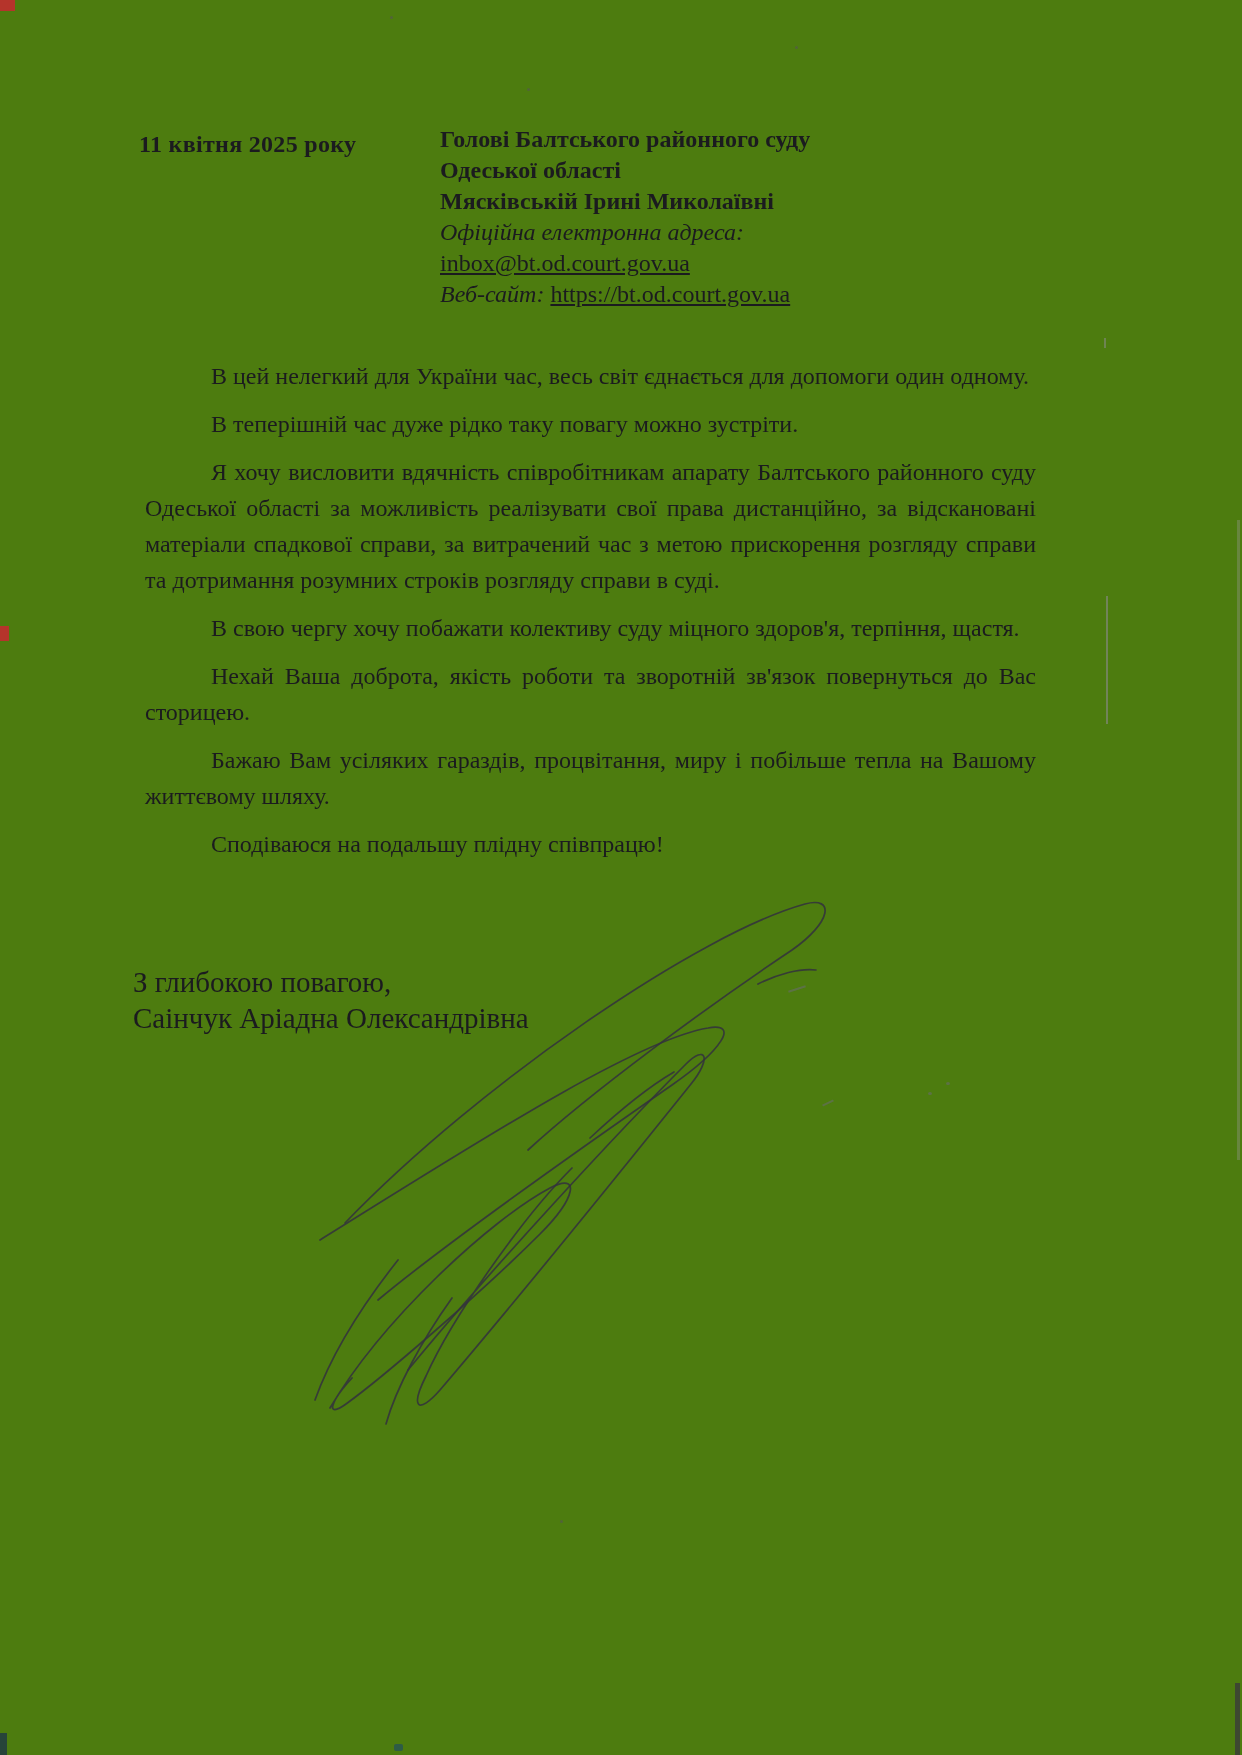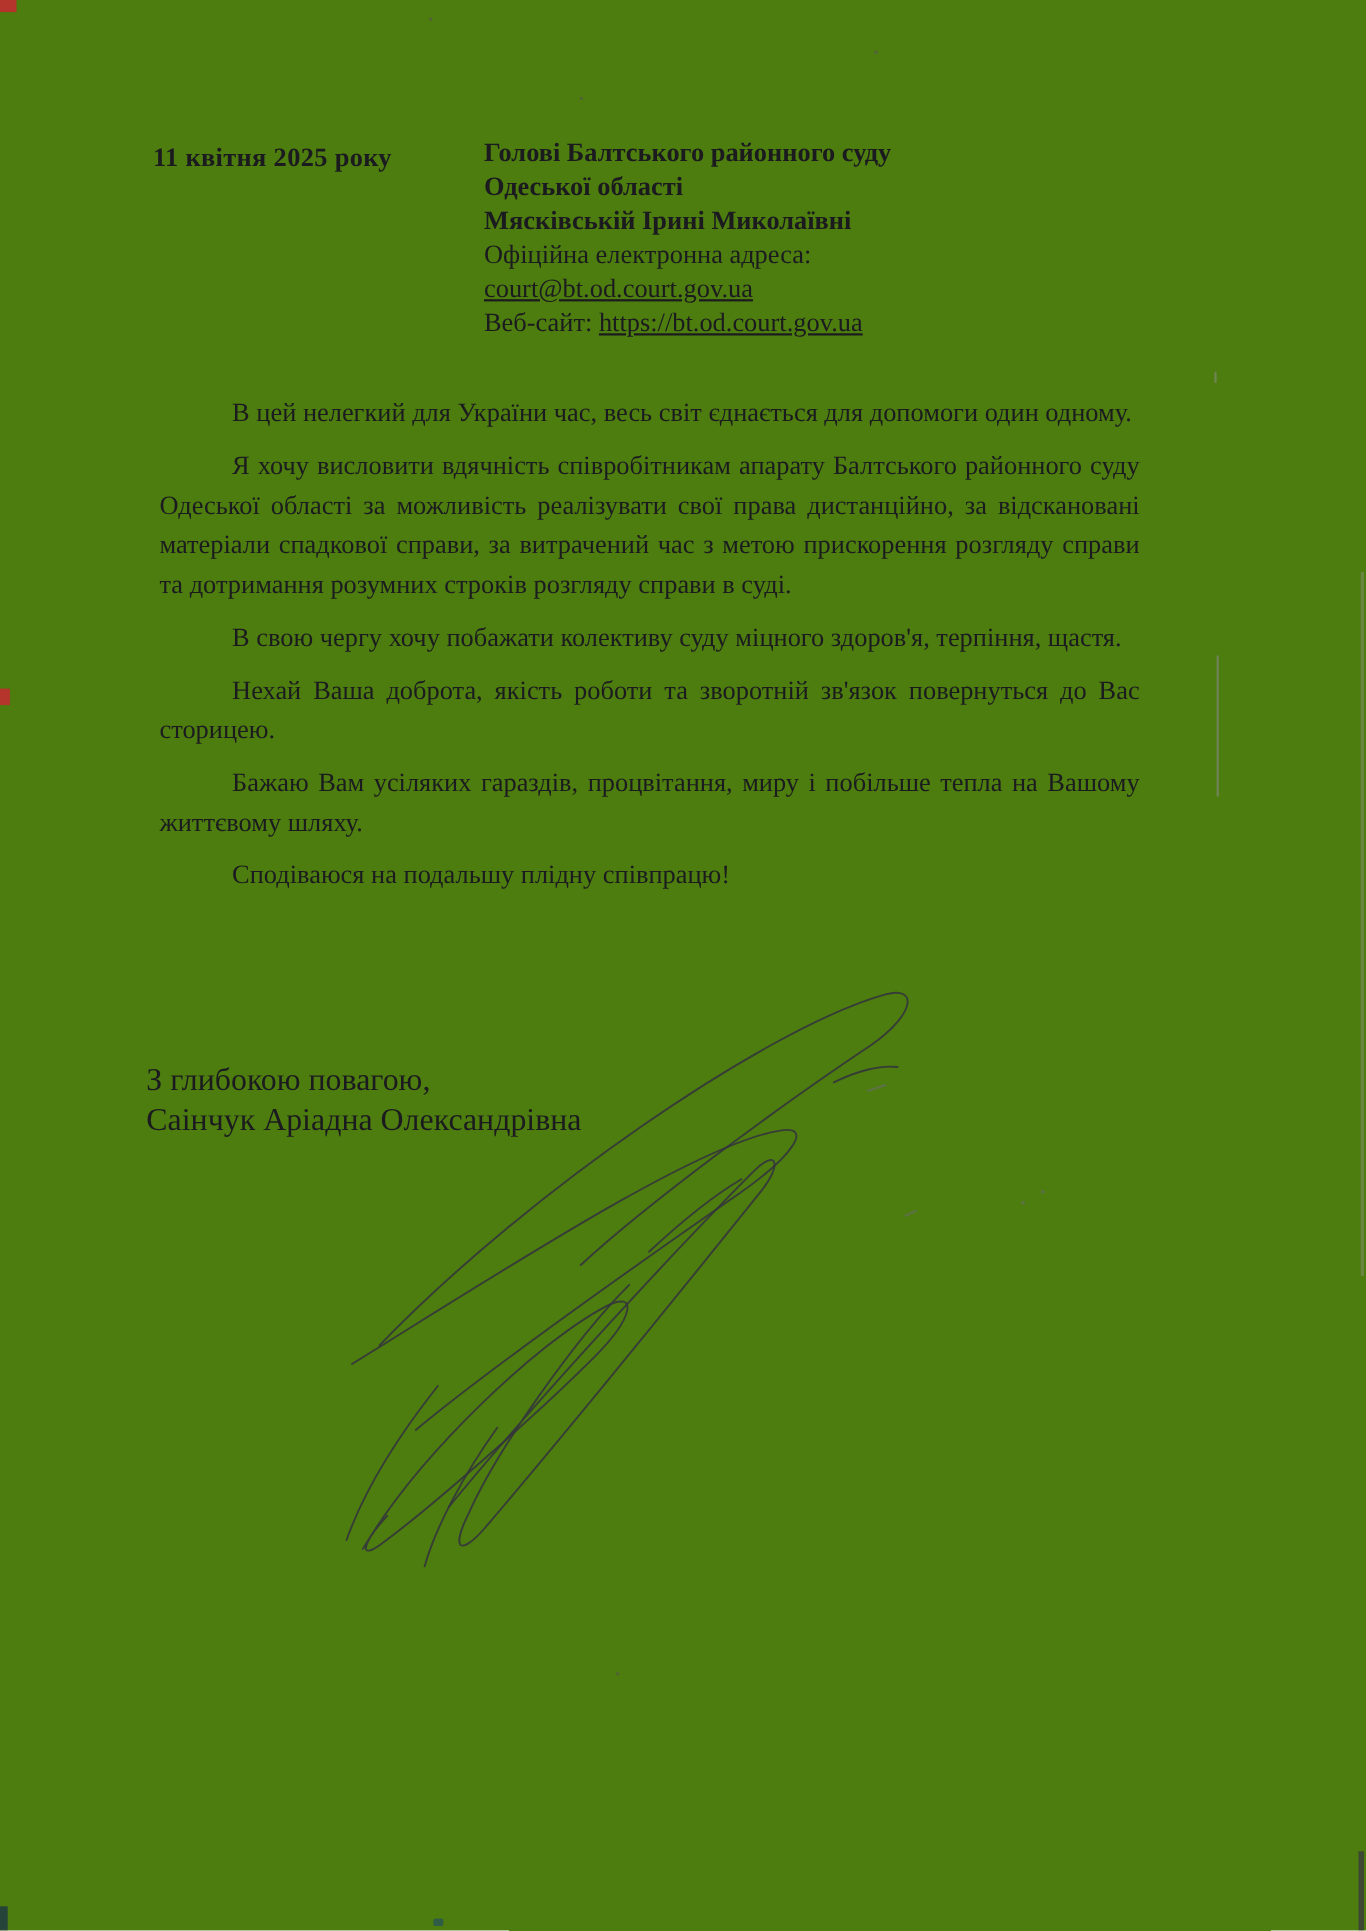--- a/index.html
+++ b/index.html
@@ -32,21 +32,21 @@
   }
   .recipient {
     position: absolute;
     left: 440px;
     top: 124px;
     width: 500px;
     font-size: 24px;
     line-height: 31px;
   }
   .recipient .r-bold { font-weight: bold; }
-  .recipient .r-italic { }
+  .recipient .r-italic { font-style: italic; }
   .underline { text-decoration: underline; }
 
   
   .letter-body {
     position: absolute;
     left: 133px;
     top: 346px;
     width: 915px;
     font-size: 24px;
     line-height: 36px;
@@ -127,30 +127,31 @@
   <div class="dash d4"></div>
 
   <div class="date">11 квітня 2025 року</div>
 
   <div class="recipient">
     <div class="r-bold">Голові Балтського районного суду</div>
     <div class="r-bold">Одеської області</div>
     <div class="r-bold">Мясківській Ірині Миколаївні</div>
     <div class="r-italic">Офіційна електронна адреса:</div>
     <div>
-      <span class="underline">court@bt.od.court.gov.ua</span>
+      <span class="underline">inbox@bt.od.court.gov.ua</span>
     </div>
     <div>
       <span class="r-italic">Веб-сайт:</span>
       <span class="underline">https://bt.od.court.gov.ua</span>
     </div>
   </div>
 
   <div class="letter-body">
     <p>В цей нелегкий для України час, весь світ єднається для допомоги один одному.</p>
+    <p>В теперішній час дуже рідко таку повагу можно зустріти.</p>
     <p>Я хочу висловити вдячність співробітникам апарату Балтського районного суду Одеської області за можливість реалізувати свої права дистанційно, за відскановані матеріали спадкової справи, за витрачений час з метою прискорення розгляду справи та дотримання розумних строків розгляду справи в суді.</p>
     <p>В свою чергу хочу побажати колективу суду міцного здоров'я, терпіння, щастя.</p>
     <p>Нехай Ваша доброта, якість роботи та зворотній зв'язок повернуться до Вас сторицею.</p>
     <p>Бажаю Вам усіляких гараздів, процвітання, миру і побільше тепла на Вашому життєвому шляху.</p>
     <p>Сподіваюся на подальшу плідну співпрацю!</p>
   </div>
 
   <div class="closing">
     <div>З глибокою повагою,</div>
     <div>Саінчук Аріадна Олександрівна</div>

